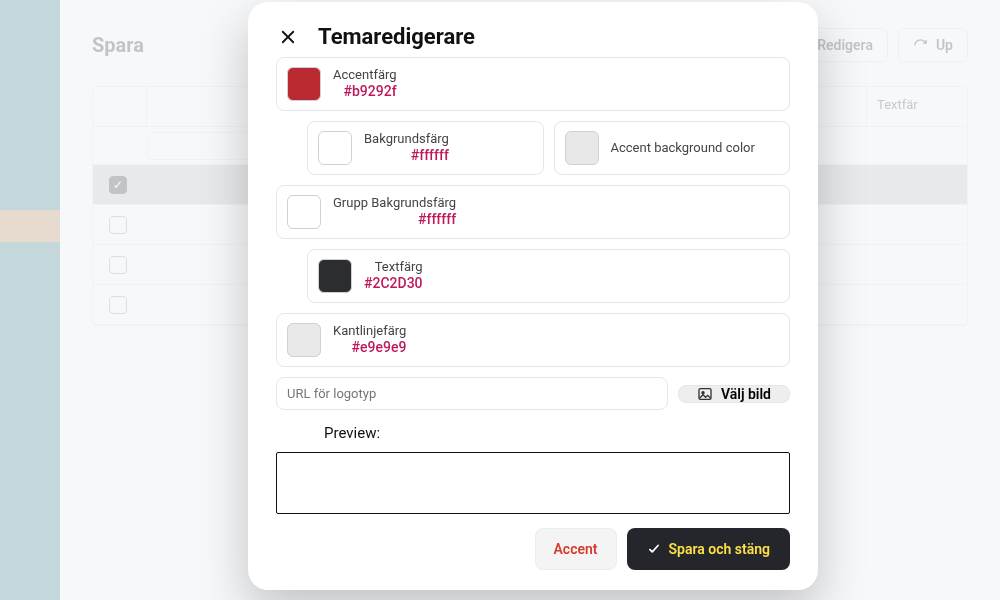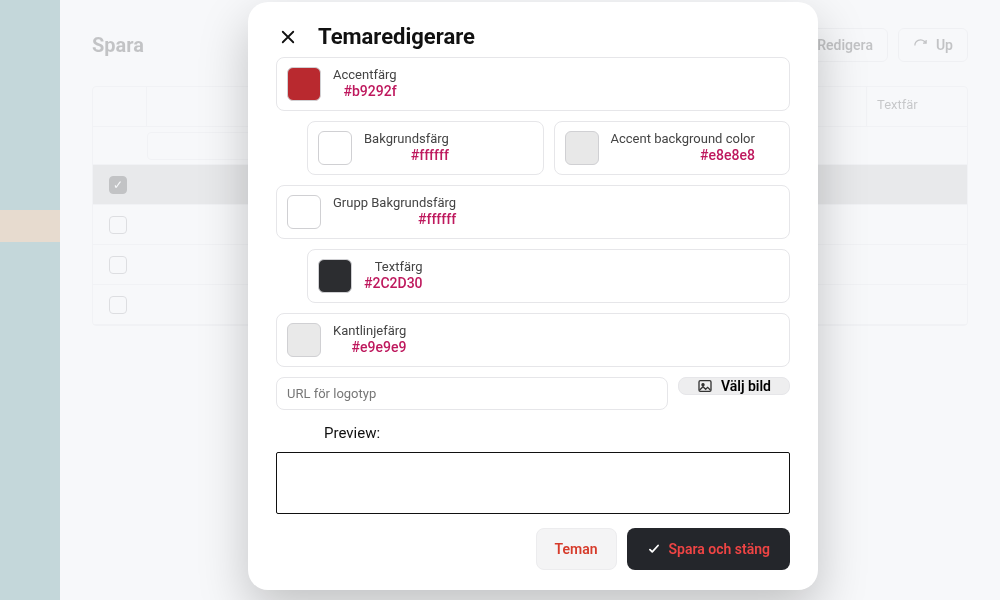--- a/index.html
+++ b/index.html
@@ -37,33 +37,33 @@
 
   .mbody { flex:1; overflow:auto; display:flex; flex-direction:column; gap:10px; }
   .row2 { display:flex; gap:10px;padding-left:31px; }
   .row2 > .colorbox { flex:1 1 0; }
   .colorbox { border:1px solid #e6e6e9; border-radius:8px; padding:9px 10px; display:flex; align-items:center; gap:12px; }
   .swatch { width:34px; height:34px; border-radius:6px; border:1px solid #d0d0d3; flex:none; }
   .clabels { display:flex; flex-direction:column; line-height:1.25;align-items:flex-end; }
   .cl-title { font-size:13px; color:#444; }
   .cl-val { font-size:14px; color:#be185d; font-weight:500; }
 
-  .urlrow { display:flex; gap:10px; align-items:flex-start; }
+  .urlrow { display:flex; gap:10px; align-items:center; }
   .urlbox { flex:1; border:1px solid #e6e6e9; border-radius:8px; padding:8px 10px; display:flex; flex-direction:column; }
   .urlbox .cl-title { font-size:13px; color:#777; }
   .urlval { font-size:14px; color:#222; white-space:nowrap; overflow:hidden; text-overflow:clip; }
   .pickbtn { display:inline-flex; align-items:center; gap:8px; padding:0 18px; border:1px solid #e6e6e9; background:#eeeeef; border-radius:8px; font-weight:600; font-size:14px; cursor:pointer; }
   .pickbtn svg { width:16px; height:16px; }
 
   .preview-label { font-size:15px; color:#111; margin-top:4px;margin-left:48px; }
   .preview { border:1.5px solid #111; height:78px; border-radius:2px; }
 
   .mfoot { display:flex; justify-content:flex-end; gap:10px; padding-top:14px; }
   .btn-light { background:#f4f4f5; border:1px solid #ececee; color:#d63b2b; font-weight:600; padding:12px 18px; border-radius:8px; font-size:14px; cursor:pointer; }
-  .btn-dark { background:#24262b; color:#ef4444; border:none; font-weight:600; padding:12px 20px; border-radius:8px; font-size:14px; display:inline-flex; align-items:center; gap:8px; cursor:pointer; }
+  .btn-dark { background:#24262b; color:#fde047; border:none; font-weight:600; padding:12px 20px; border-radius:8px; font-size:14px; display:inline-flex; align-items:center; gap:8px; cursor:pointer; }
   .btn-dark svg { width:14px; height:14px; }
 </style>
 </head>
 <body>
 
 <div class="shell">
   <div class="left-rail">
     <div class="rail-indicator"></div>
   </div>
 
@@ -139,21 +139,20 @@
         <div class="swatch" style="background:#ffffff"></div>
         <div class="clabels">
           <span class="cl-title">Bakgrundsfärg</span>
           <span class="cl-val">#ffffff</span>
         </div>
       </div>
       <div class="colorbox">
         <div class="swatch" style="background:#e8e8e8"></div>
         <div class="clabels">
           <span class="cl-title">Accent background color</span>
-          <span class="cl-val">#e8e8e8</span>
         </div>
       </div>
     </div>
 
     <div class="colorbox">
       <div class="swatch" style="background:#ffffff"></div>
       <div class="clabels">
         <span class="cl-title">Grupp Bakgrundsfärg</span>
         <span class="cl-val">#ffffff</span>
       </div>
@@ -189,21 +188,21 @@
           </svg>
         <span>Välj bild</span>
       </button>
     </div>
 
     <div class="preview-label">Preview:</div>
     <div class="preview"></div>
   </div>
 
   <div class="mfoot">
-    <button class="btn-light">Teman</button>
+    <button class="btn-light">Accent</button>
     <button class="btn-dark">
       <svg viewBox="0 0 24 24" fill="none" stroke="#fff" stroke-width="3" stroke-linecap="round" stroke-linejoin="round">
           <path d="M5 13l4 4 10-11"></path>
         </svg>
       <span>Spara och stäng</span>
     </button>
   </div>
 </div>
 
 </body></html>

